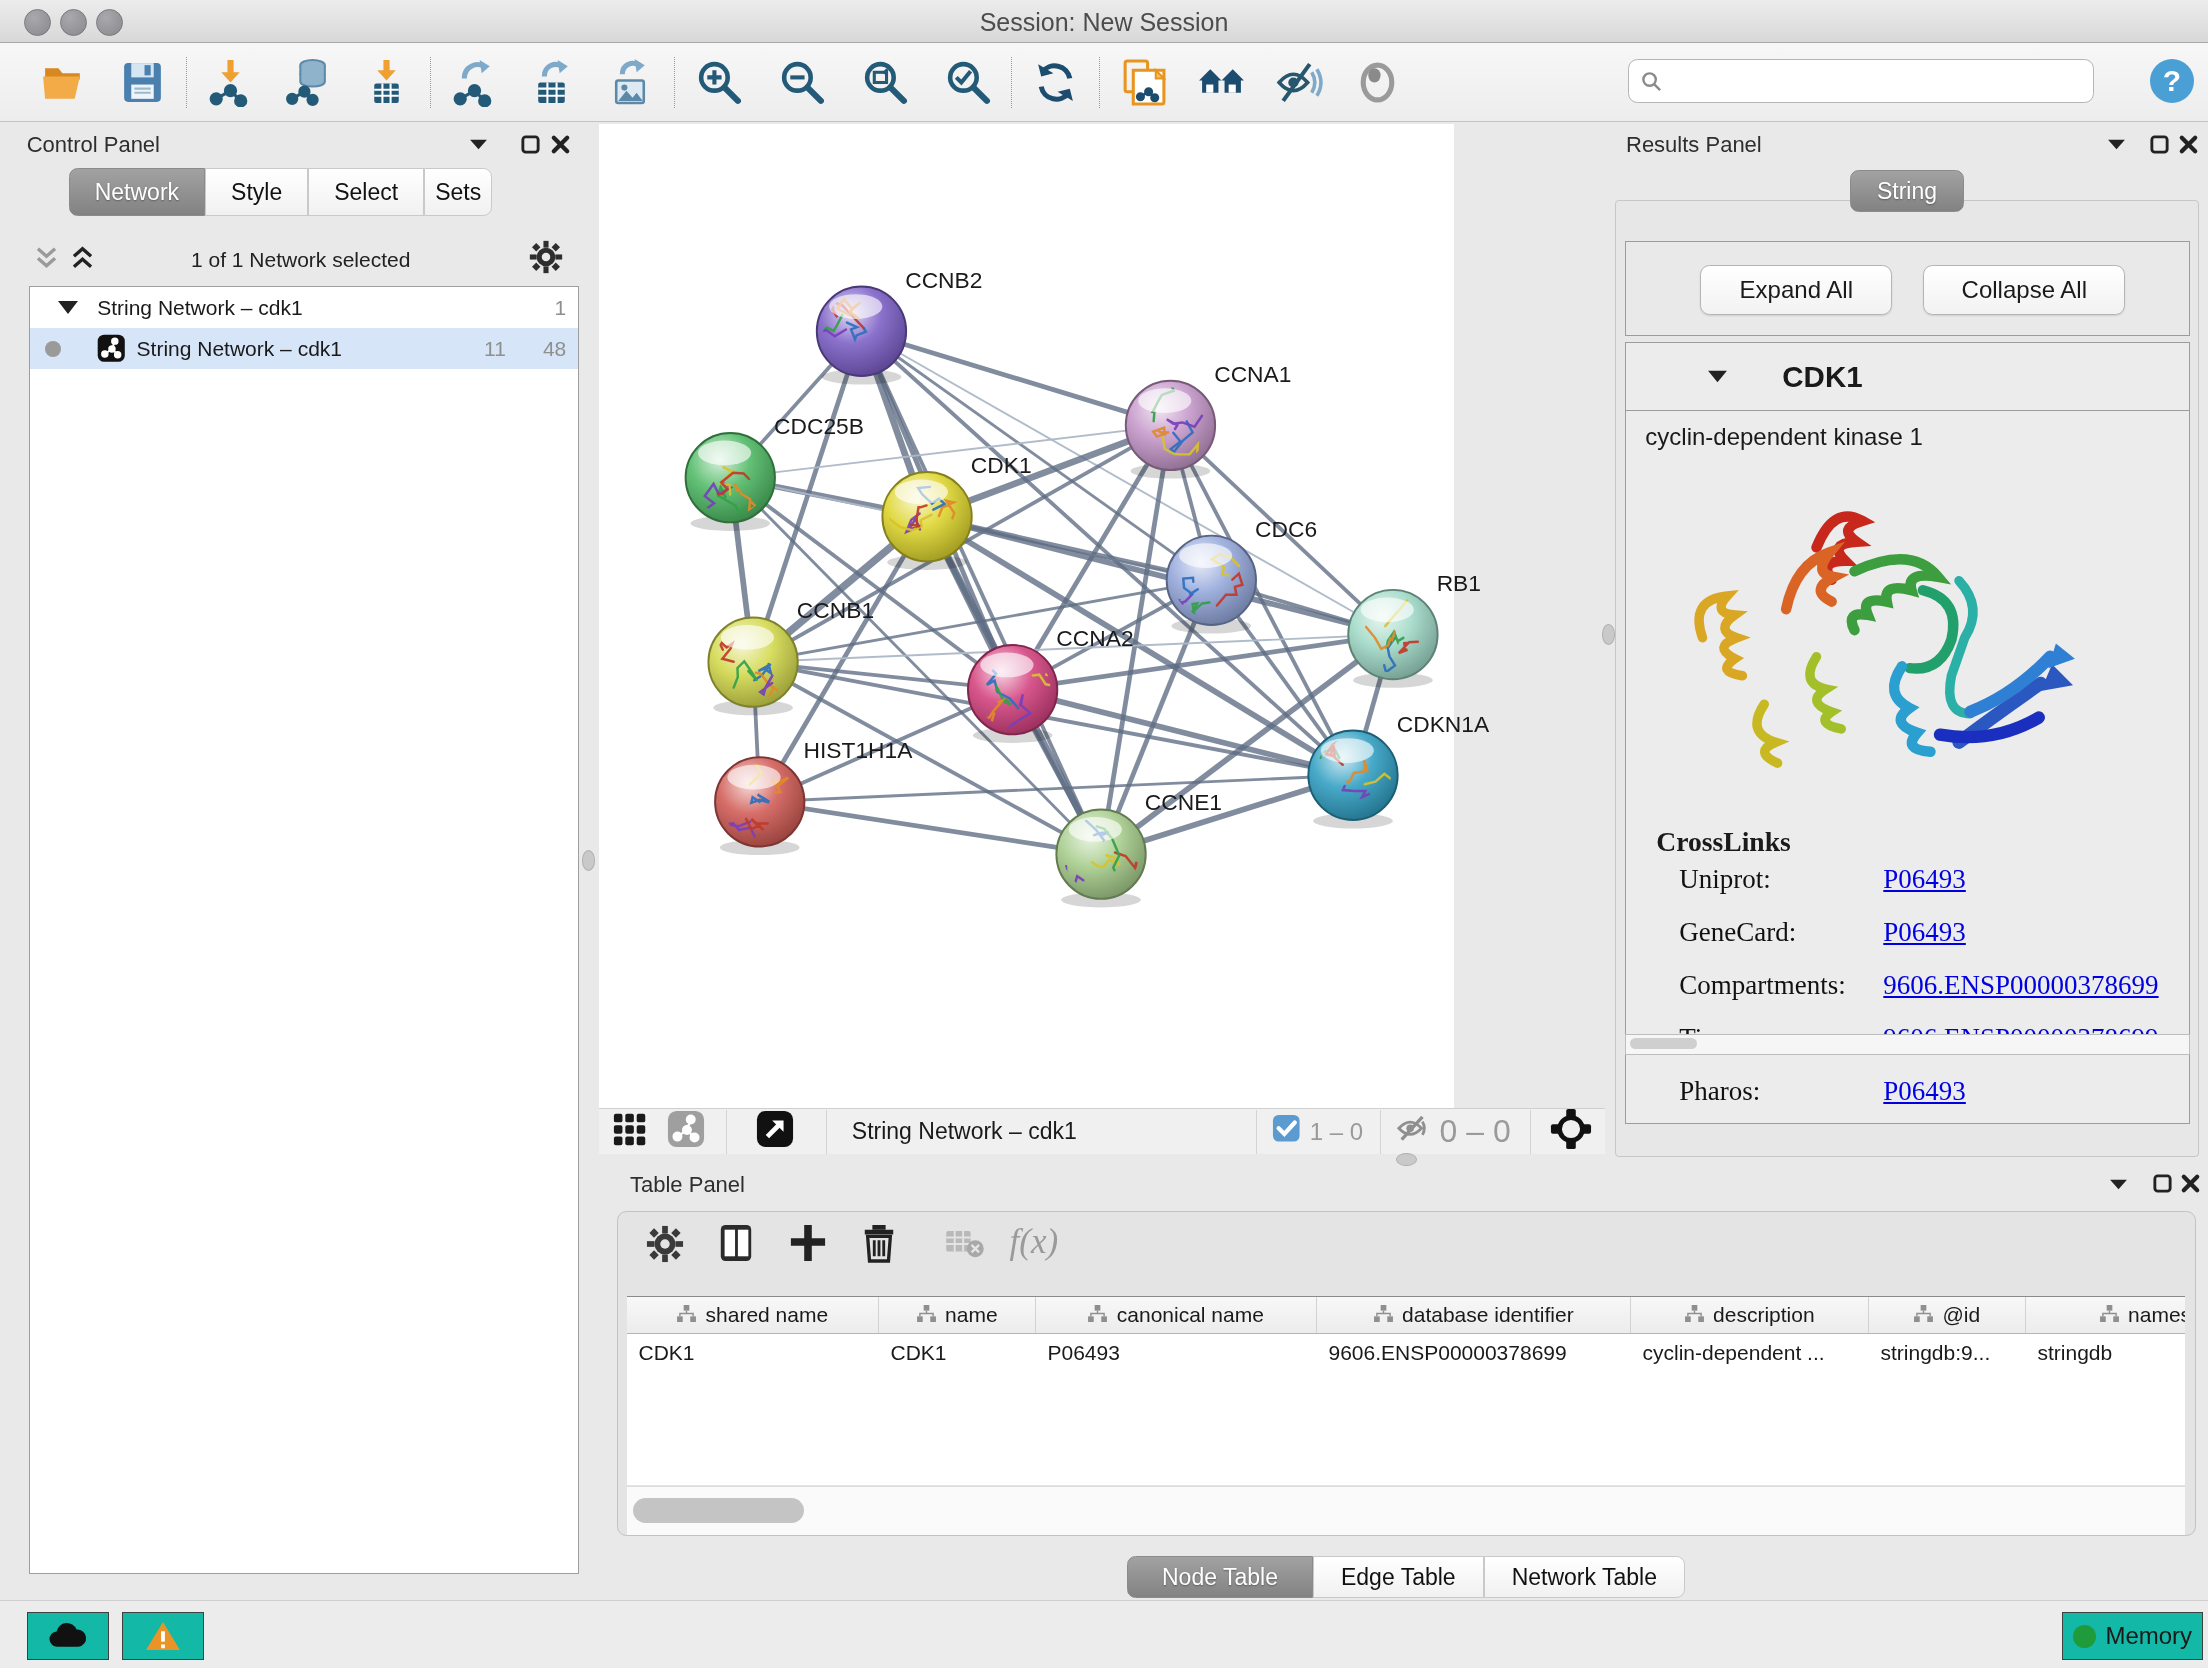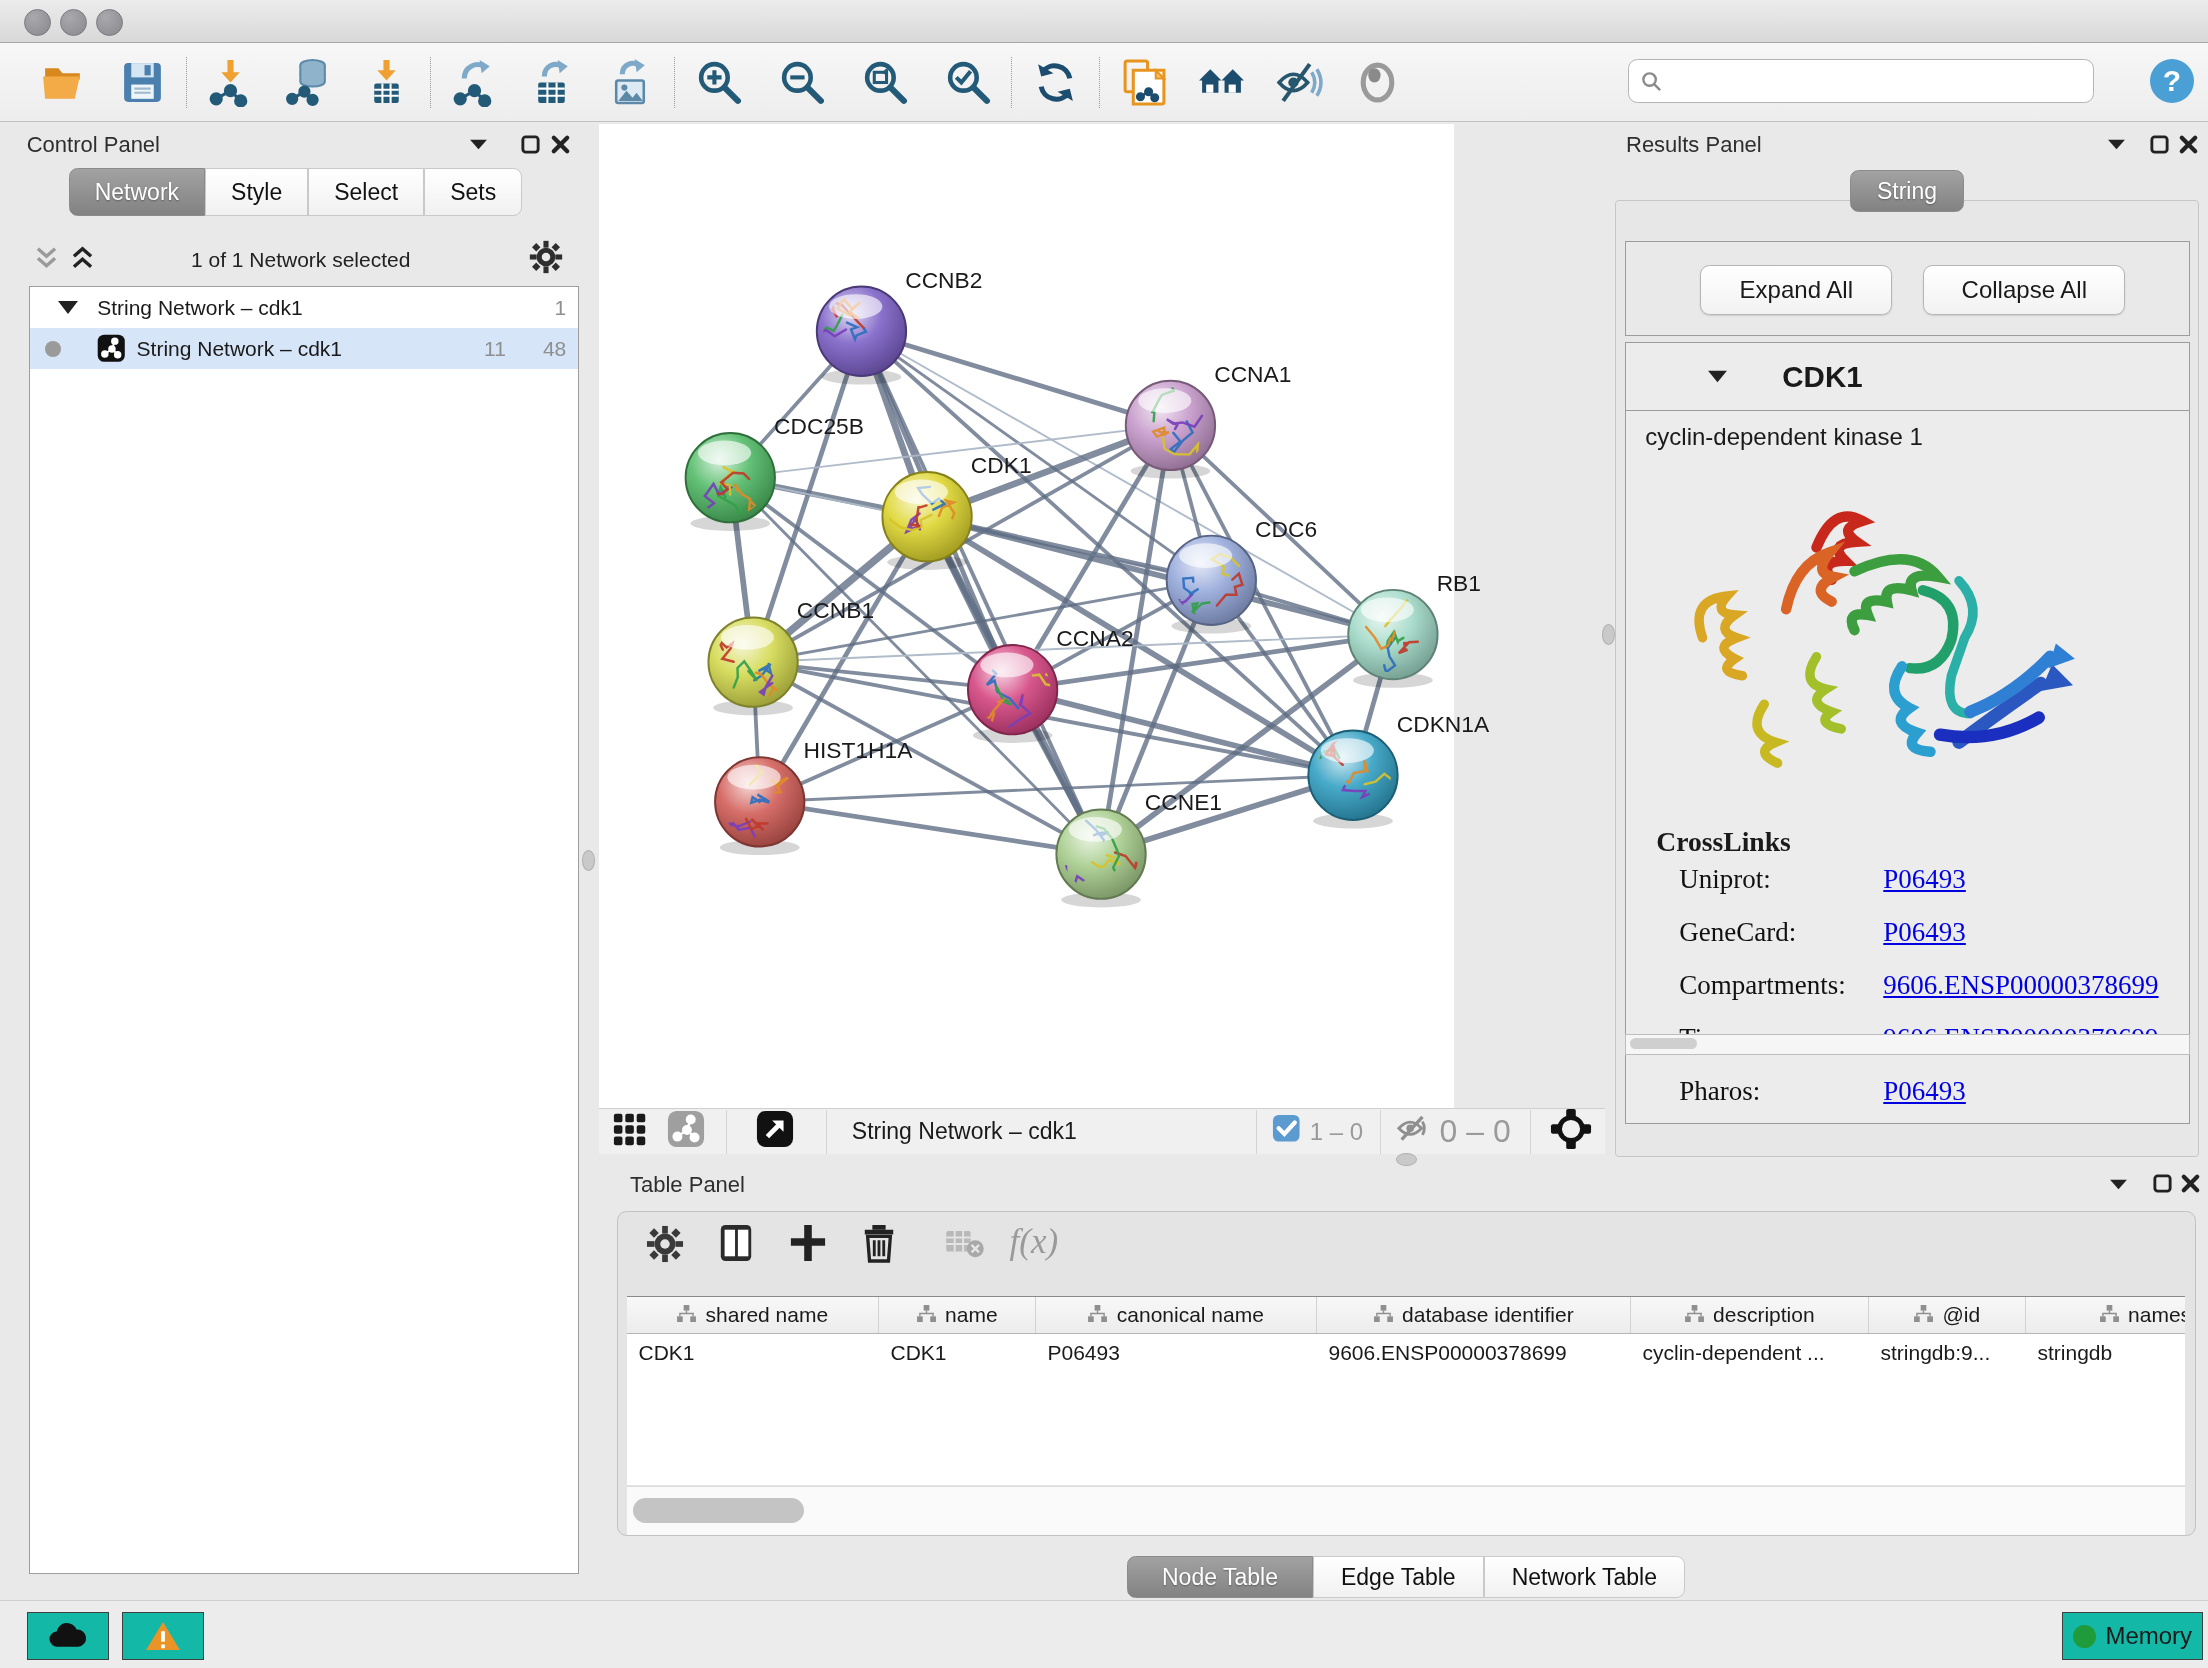--- a/index.html
+++ b/index.html
@@ -82,20 +82,21 @@
   .splitdot{background:#c9c9c9;border-radius:50%;border:1px solid #b0b0b0;}
   .trunc{white-space:nowrap;overflow:hidden;}
 </style>
 </head>
 <body>
 
 <div id="titlebar" class="abs">
   <div class="macdot abs" style="left:24px;"></div>
   <div class="macdot abs" style="left:60px;"></div>
   <div class="macdot abs" style="left:96px;"></div>
+  <div id="win-title" class="abs">Session: New Session</div>
 </div>
 
 <div id="toolbar" class="abs">
   <div style="width:38px"></div>
   <div class="tbtn">
     <svg viewBox="0 0 48 48">
         <path d="M5 10h13l4 5h17v6H5z" fill="#d8881e"></path>
         <path d="M3 18h36l-5 22H5z" fill="#f2ab47"></path>
       </svg>
   </div>
@@ -289,21 +290,21 @@
   </div>
   <div class="abs" style="left:544px;top:7.6px;">
     <svg width="21" height="21" viewBox="0 0 22 22">
         <path d="M4 4l14 14M18 4L4 18" stroke="#222" stroke-width="4.5" stroke-linecap="round"></path>
       </svg>
   </div>
   <div id="cp-tabs" class="abs tabseg" style="left:63px;top:42px;">
       <div class="tab sel" style="padding: 0px 25px;">Network</div>
       <div class="tab" style="padding: 0px 25px;">Style</div>
       <div class="tab" style="padding: 16px 25px;">Select</div>
-      <div class="tab" style="padding: 0px 25px;">Sets</div>
+      <div class="tab" style="padding: 0px 10px;">Sets</div>
     </div>
 
   <div class="abs" style="left:27px;top:118px;">
     <svg width="27" height="28.5" viewBox="0 0 28 30">
         <path d="M5 5l9 8 9-8M5 15l9 8 9-8" fill="none" stroke="#9a9a9a" stroke-width="3.5"></path>
       </svg>
   </div>
   <div class="abs" style="left:63px;top:118px;">
     <svg width="27" height="28.5" viewBox="0 0 28 30">
         <path d="M5 13l9-8 9 8M5 24l9-8 9 8" fill="none" stroke="#222" stroke-width="3.5"></path>

